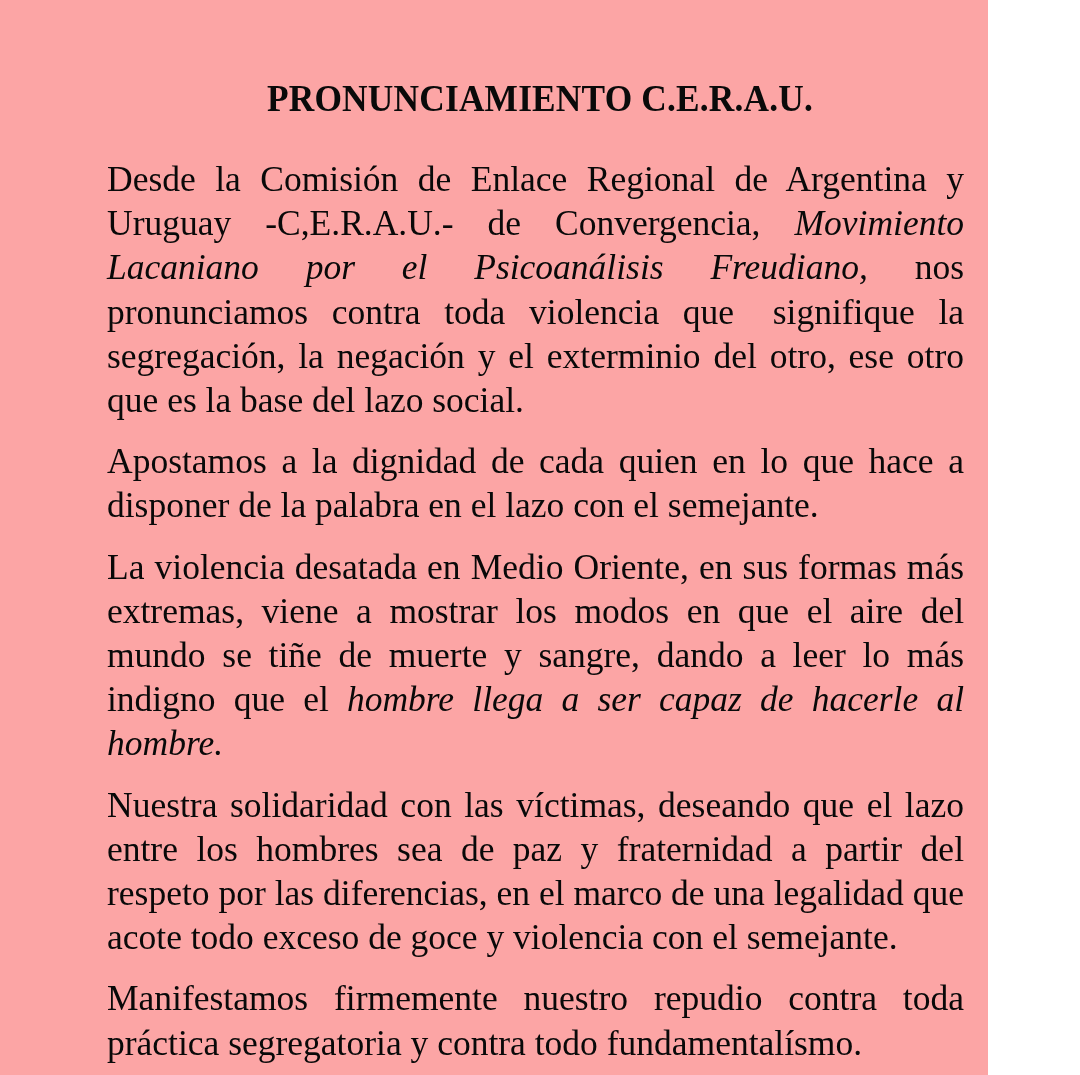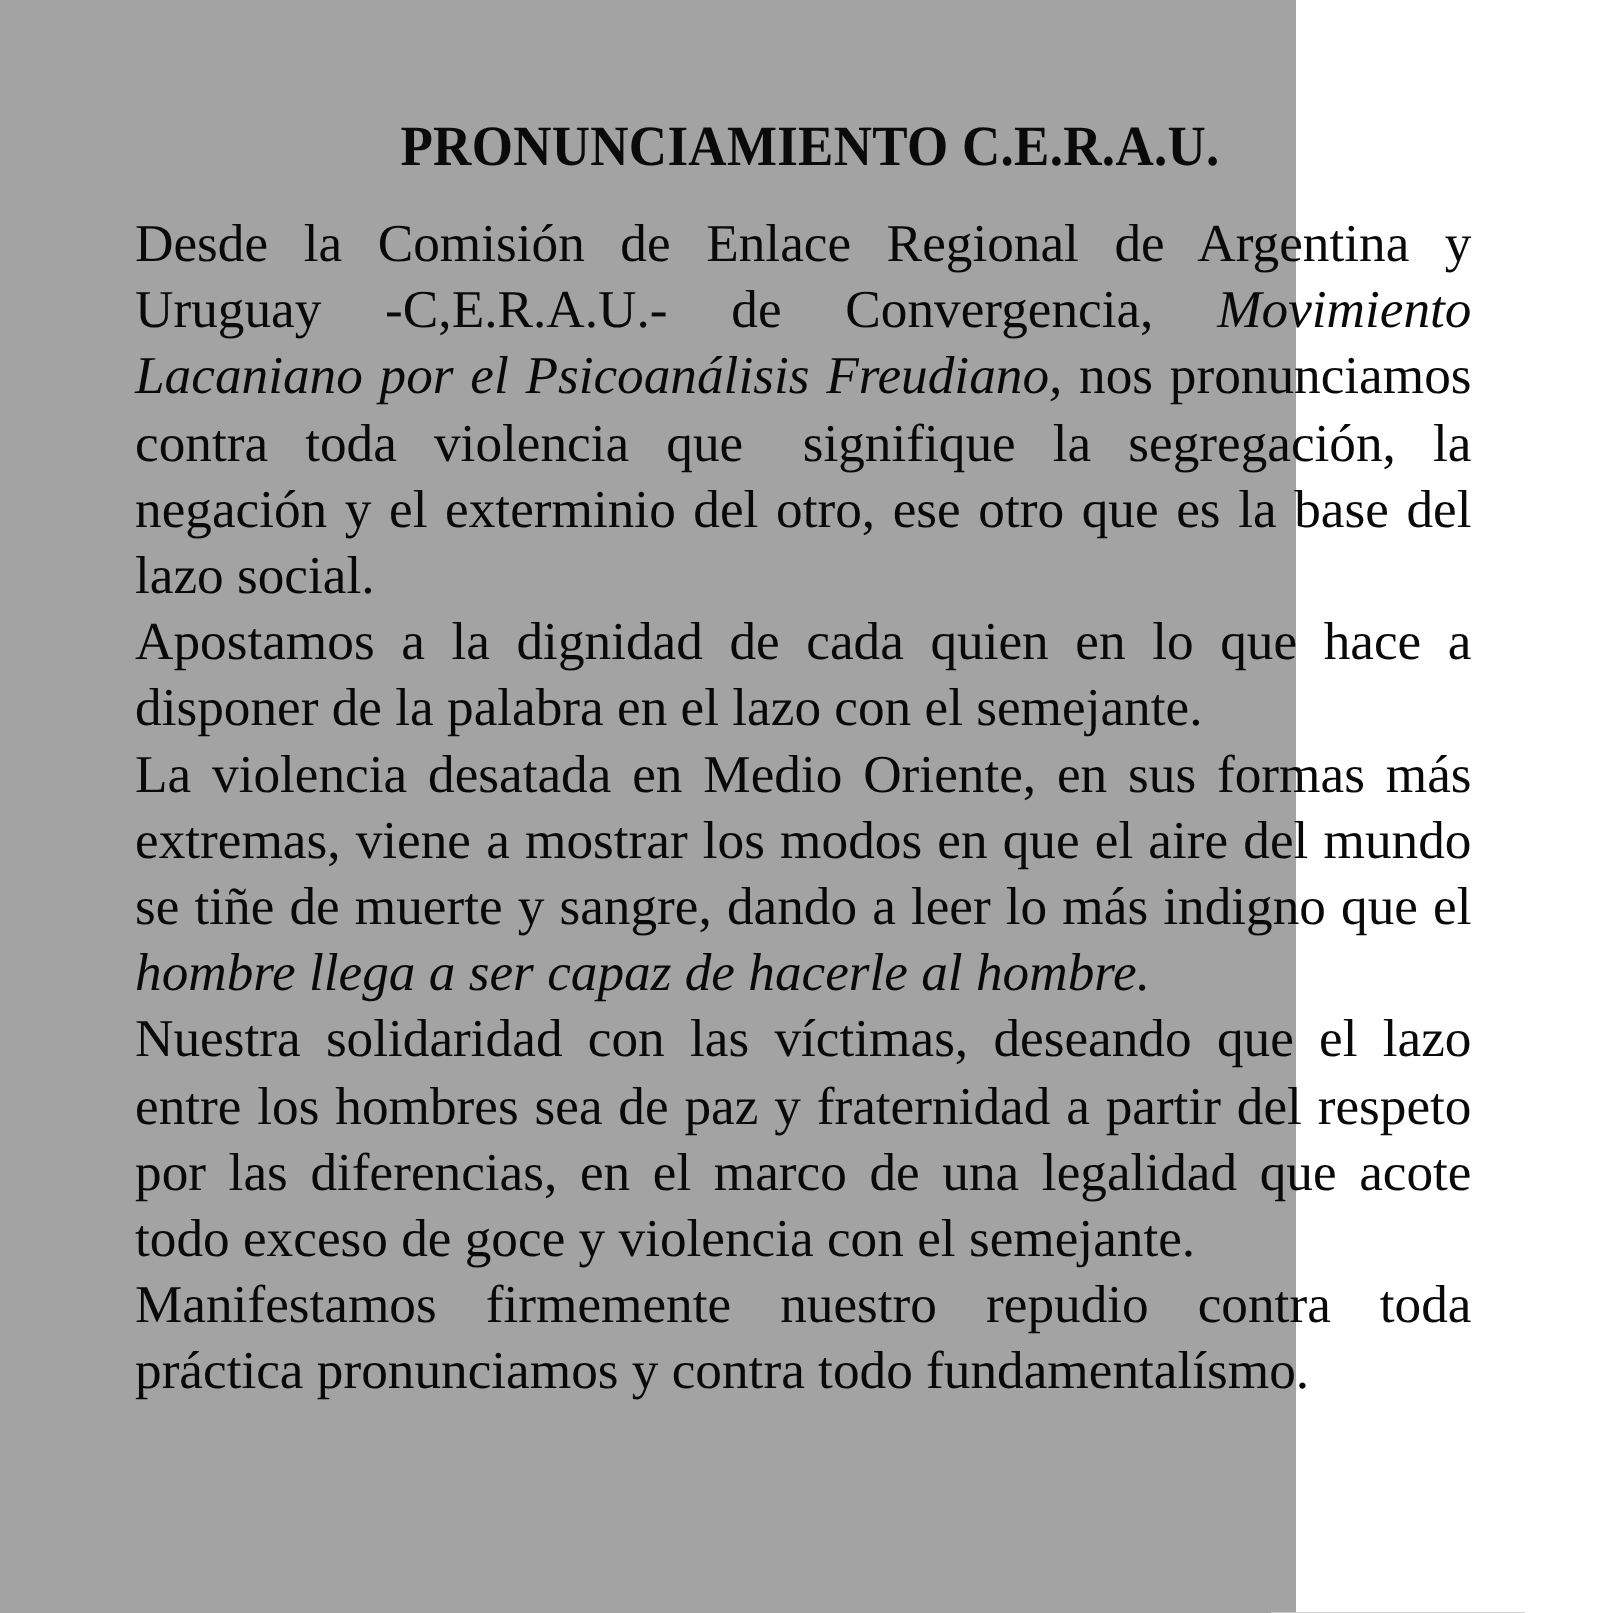--- a/index.html
+++ b/index.html
@@ -11,23 +11,23 @@
     width: 1080px;
     height: 1075px;
     background: #ffffff;
     font-family: "Liberation Serif", "DejaVu Serif", serif;
     color: #000000;
     overflow: hidden;
   }
 
   .page {
     position: relative;
-    width: 864px;
+    width: 988px;
     height: 1075px;
-    background: #a3a3a3;
+    background: #fca5a5;
     box-sizing: border-box;
   }
 
   .doc-title {
     position: absolute;
     top: 50px;
     left: 0;
     width: 1080px;
     text-align: center;
     font-family: "Liberation Serif", "DejaVu Serif", serif;
@@ -49,21 +49,21 @@
     font-size: 35.5px;
     line-height: 44.2px;
     text-align: justify;
     text-justify: inter-word;
     color: #090909;
     hyphens: none;
     -webkit-hyphens: none;
   }
 
   .para {
-    margin: 0;
+    margin: 17px;
     padding: 0;
     text-align: justify;
     text-align-last: left;
     text-indent: 0;
   }
 
   em.it {
     font-style: italic;
   }
 
@@ -92,17 +92,17 @@
 
     <p class="para">
       <span>La violencia desatada en Medio Oriente, en sus formas más extremas, viene a mostrar los modos en que el aire del mundo se tiñe de muerte y sangre, dando a leer lo más indigno que el </span><em class="it">hombre llega a ser capaz de hacerle al hombre.</em>
     </p>
 
     <p class="para">
       <span>Nuestra solidaridad con las víctimas, deseando que el lazo entre los hombres sea de paz y fraternidad a partir del respeto por las diferencias, en el marco de una legalidad que acote todo exceso de goce y violencia con el semejante.</span>
     </p>
 
     <p class="para">
-      <span>Manifestamos firmemente nuestro repudio contra toda práctica pronunciamos y contra todo fundamentalísmo.</span>
+      <span>Manifestamos firmemente nuestro repudio contra toda práctica segregatoria y contra todo fundamentalísmo.</span>
     </p>
 
   </div>
 </div>
 
 </body></html>

